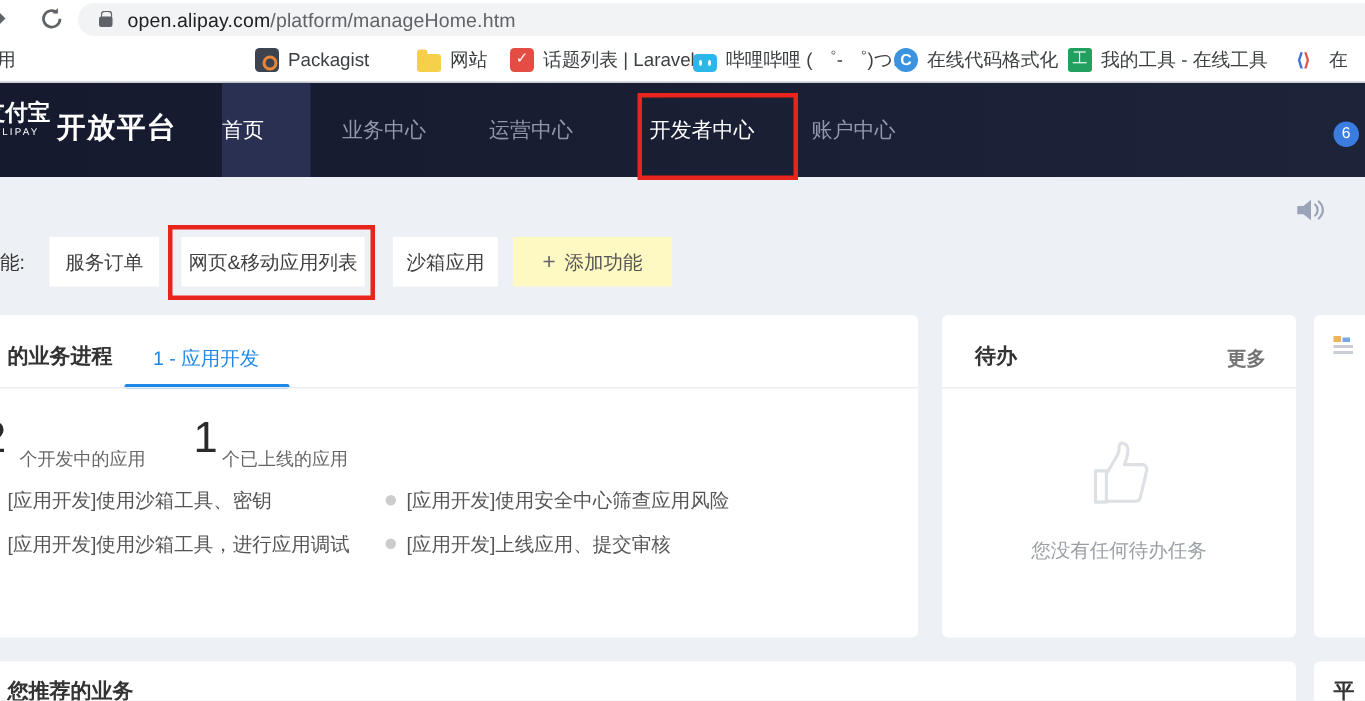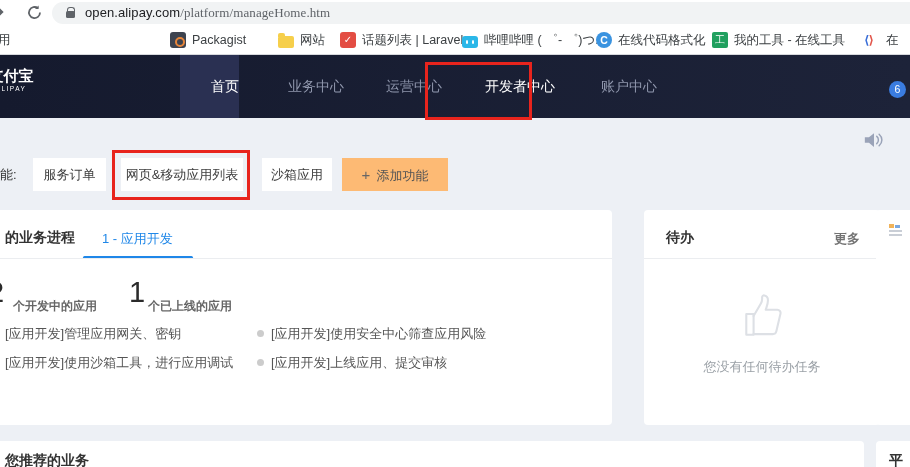--- a/index.html
+++ b/index.html
@@ -11,21 +11,21 @@
   .abs { position:absolute; }
 
   
   .toolbar { left:0; top:0; width:910px; height:26px; background:#fff; z-index:3; }
   .fwd-arrow { left:-9px; top:2px; color:#5f6368; font-size:16px; }
   .reload { left:26px; top:4px; }
   .url-pill { left:52px; top:2px; width:870px; height:22px; background:#f1f3f4; border-radius:11px; display:flex; align-items:center; padding-left:14px; }
   .lock { width:9px; height:7px; background:#5f6368; border-radius:1.5px; position:relative; margin-right:10px; margin-top:3px; }
   .lock::before { content:""; position:absolute; top:-4px; left:1.2px; width:6px; height:6px; border:1.5px solid #5f6368; border-bottom:none; border-radius:3px 3px 0 0; }
   .url-text { font-size:13px; color:#202124; letter-spacing:.1px; }
-  .url-path { color:#5f6368;font-family:Liberation Serif, serif; }
+  .url-path { color:#5f6368; }
 
   .bookmarks { left:0; top:26px; width:910px; height:29px; background:#fff; border-bottom:1px solid #d7d9dd; z-index:3; }
   .bm { position:absolute; top:4px; height:20px; display:flex; align-items:center; gap:6px; font-size:12.5px; color:#3c4043; white-space:nowrap; }
   .fav { width:16px; height:16px; flex:0 0 16px; position:relative; }
   .fav-baidu::after { content:""; position:absolute; left:4px; top:7px; width:8px; height:7px; background:#2932e1; border-radius:50% 50% 46% 46%; }
   .fav-baidu::before { content:""; position:absolute; left:2.5px; top:2.5px; width:3px; height:4.5px; background:#2932e1; border-radius:50%; box-shadow:4.5px -1.5px 0 #2932e1,9px 0 0 #2932e1; }
   .fav-packagist { background:#3d434f; border-radius:3px; }
   .fav-packagist::after { content:""; position:absolute; left:5px; top:5px; width:6px; height:6px; border:2px solid #e8863a; border-radius:50%; }
   .fav-folder { top:2px; height:12px; background:#f6cf4b; border-radius:2px; }
   .fav-folder::before { content:""; position:absolute; top:-3px; left:0; width:7px; height:4px; background:#f6cf4b; border-radius:2px 2px 0 0; }
@@ -35,46 +35,46 @@
   .fav-codec { background:#3a93e0; border-radius:50%; color:#fff; font-size:10.5px; font-weight:bold; line-height:16px; text-align:center; }
   .fav-tools { background:#21a05f; border-radius:2px; color:#fff; font-size:10px; line-height:16px; text-align:center; }
   .fav-code { font-size:12px; font-weight:bold; line-height:16px; letter-spacing:-1px; }
   .fav-code .lt { color:#3a6fd8; } .fav-code .gt { color:#e2574c; }
 
   
   .navbar { left:0; top:55px; width:910px; height:63px; background:linear-gradient(90deg,#151a2e,#1d2339); z-index:2; }
   .logo-cn { left:-14px; top:13px; width:50px; text-align:center; color:#fff; font-weight:bold; font-size:15px; line-height:16px; }
   .logo-en { left:-14px; top:30px; width:50px; text-align:center; color:#fff; font-size:6.5px; letter-spacing:1.5px; }
   .logo-product { left:38px; top:0; height:63px; line-height:61px; color:#fff; font-size:19px; font-weight:bold; letter-spacing:1px; }
-  .nav-item { top:0; height:63px; line-height:63px; font-size:14px; color:#9097ad; text-align:right;margin-left:32px; }
+  .nav-item { top:0; height:63px; line-height:63px; font-size:14px; color:#9097ad; text-align:left; }
   .nav-active { background:#2a3052; color:#fff; }
   .nav-white { color:#fff; }
   .speaker { left:863px; top:75px; }
   .nav-badge { left:889px; top:81px; width:17px; height:17px; border-radius:50%; background:#3a7ce0; color:#fff; font-size:10.5px; line-height:17px; text-align:center; z-index:4; }
 
   
   .red-box { border:3px solid #e8241d; background:transparent; z-index:10; }
 
   
   .quick-label { left:0; top:166px; font-size:13px; color:#333; }
   .qbtn { top:158px; height:33px; line-height:33px; text-align:center; background:#fff; border-radius:0; font-size:13px; color:#404040; }
-  .qbtn-add { background:#fdba74; color:#555; }
+  .qbtn-add { background:#fef9c3; color:#555; }
   .plus-icon::before { content:"+"; font-size:15px; margin-right:6px; color:#666; }
 
   
   .card { background:#fff; border-radius:4px; }
   .card-divider { position:absolute; left:0; right:0; top:48px; height:1px; background:#ebedf0; }
   .card-title { position:absolute; top:19px; font-size:14px; color:#333;font-weight:bold; }
   .link-blue { color:#737373;font-weight:bold; }
 
   .tab-label { position:absolute; left:122px; top:20px; font-size:13px; color:#1f87e8; }
   .tab-underline { position:absolute; left:103px; top:46px; width:110px; height:2.5px; background:#1f87e8; border-radius:2px; }
 
   .stat-value { position:absolute; top:66px; font-size:29px; color:#2b2b2b; }
-  .stat-label { position:absolute; top:88px; font-size:12px; color:#666;font-weight:bold; }
+  .stat-label { position:absolute; top:88px; font-size:12px; color:#666; }
 
   .task { position:absolute; font-size:13px; color:#555; white-space:nowrap; }
   .task-dot { position:absolute; width:7px; height:7px; border-radius:50%; background:#ccc; }
 
   .todo-more { position:absolute; right:20px; top:20px; font-size:13px; }
   .todo-empty { position:absolute; left:0; width:100%; top:148px; text-align:center; font-size:13px; color:#9aa0a6; }
   .thumb { position:absolute; left:95px; top:80px; }
 
   .mini-widget { left:13px; top:14px; width:14px; height:13px; }
   .mini-widget i { position:absolute; display:block; }
@@ -132,20 +132,21 @@
   </div>
   <div class="bm" style="left:864px">
     <span class="fav fav-code"><span class="lt">⟨</span><span class="gt">⟩</span></span>
     <span>在</span>
   </div>
 </div>
 
 <div class="abs navbar">
   <div class="abs logo-cn">支付宝</div>
   <div class="abs logo-en">ALIPAY</div>
+  <div class="abs logo-product">开放平台</div>
 
   <div class="abs nav-item nav-active" style="left:148px;width:59px">首页</div>
   <div class="abs nav-item" style="left:228px;width:84px">业务中心</div>
   <div class="abs nav-item" style="left:326px;width:84px">运营中心</div>
   <div class="abs nav-item nav-white" style="left:433px;width:90px">开发者中心</div>
   <div class="abs nav-item" style="left:541px;width:84px">账户中心</div>
 
   <div class="abs speaker">
     <svg width="22" height="20" viewBox="0 0 24 20">
       <path d="M2 7v6h4.5l5.5 4.5V2.5L6.5 7H2z" fill="#9aa3b8"></path>
@@ -170,30 +171,30 @@
   <div class="card-title" style="left:25px">的业务进程</div>
   <div class="tab-label">1 - 应用开发</div>
   <div class="tab-underline"></div>
   <div class="card-divider"></div>
 
   <div class="stat-value" style="left:8px">2</div>
   <div class="stat-label" style="left:33px">个开发中的应用</div>
   <div class="stat-value" style="left:149px">1</div>
   <div class="stat-label" style="left:168px">个已上线的应用</div>
 
-  <div class="task" style="left:25px;top:115px">[应用开发]管理应用网关、密钥</div>
+  <div class="task" style="left:25px;top:115px">[应用开发]使用沙箱工具、密钥</div>
   <div class="task" style="left:25px;top:144px">[应用开发]使用沙箱工具，进行应用调试</div>
 
   <div class="task-dot" style="left:277px;top:120px"></div>
   <div class="task" style="left:291px;top:115px">[应用开发]使用安全中心筛查应用风险</div>
   <div class="task-dot" style="left:277px;top:149px"></div>
   <div class="task" style="left:291px;top:144px">[应用开发]上线应用、提交审核</div>
 </div>
 
-<div class="abs card" style="left:644px;top:210px;width:236px;height:215px">
+<div class="abs card" style="left:628px;top:210px;width:236px;height:215px">
   <div class="card-title" style="left:22px">待办</div>
   <div class="todo-more link-blue">更多</div>
   <div class="card-divider"></div>
   <div class="thumb">
     <svg width="50" height="52" viewBox="0 0 48 48" fill="none" stroke="#dde0e5" stroke-width="2" stroke-linejoin="round" stroke-linecap="round">
       <path d="M7 22h7v20H7z"></path>
       <path d="M14 24l7-12c.8-1.4 1.2-2.8 1.2-4.6V6c0-1.2 1.1-2 2.3-1.7 2 .4 3.3 2.3 3.3 4.6 0 2-.6 4.5-1.4 6.8l-.8 2.3h11.2c2 0 3.5 1.9 3 3.8l-4 17c-.3 1.5-1.7 2.6-3.3 2.6H14"></path>
     </svg>
   </div>
   <div class="todo-empty">您没有任何待办任务</div>

